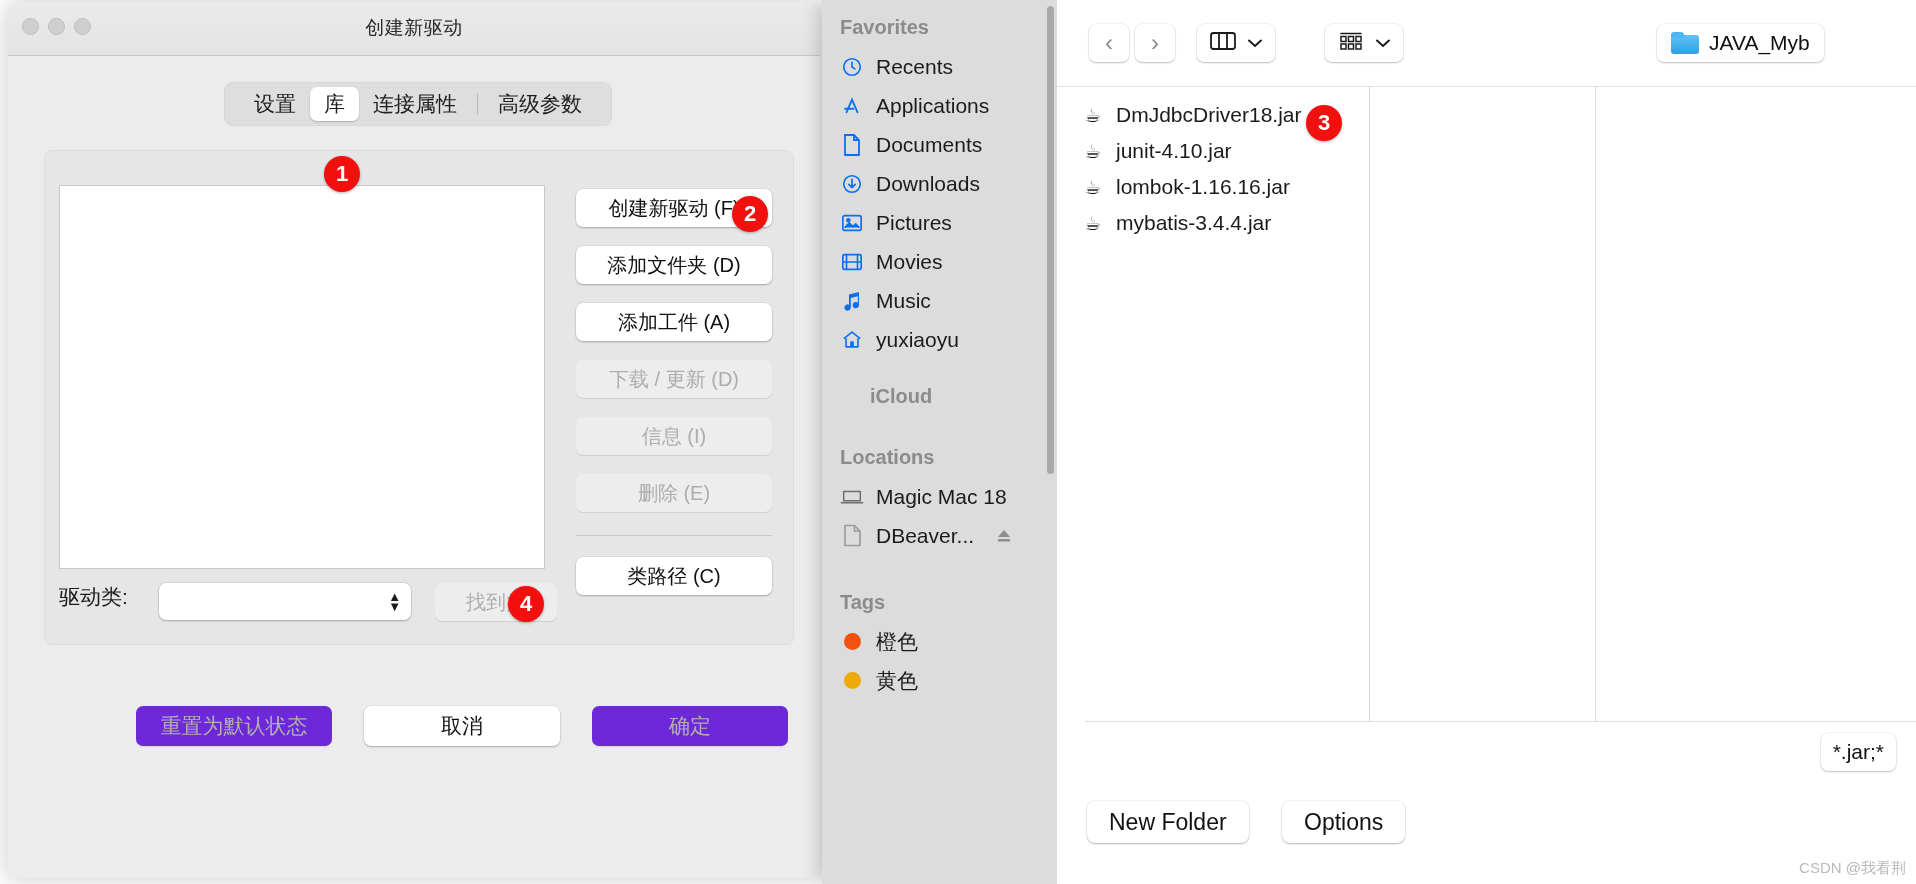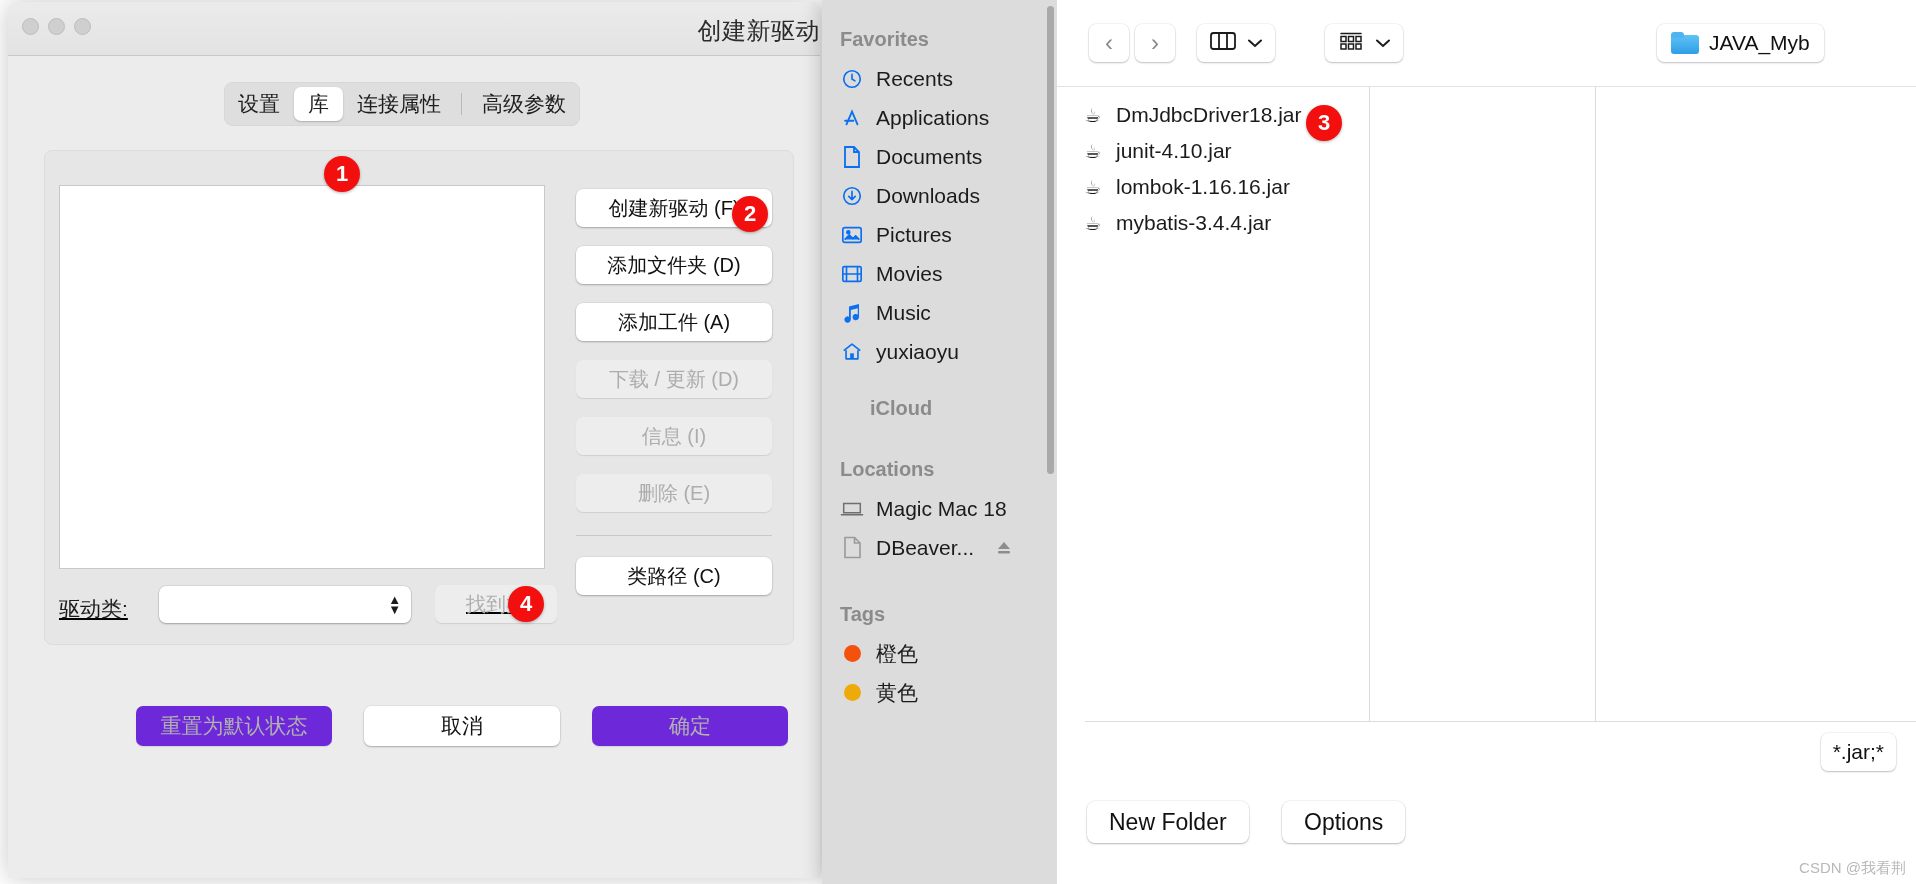--- a/index.html
+++ b/index.html
@@ -24,33 +24,33 @@
     position: relative;
     height: 54px;
     background: linear-gradient(#ebebeb,#e3e3e3);
     border-bottom: 1px solid #c9c9c9;
     border-radius: 10px 10px 0 0;
   }
   .traffic { position: absolute; left: 14px; top: 16px; display: flex; gap: 9px; }
   .traffic i { width: 17px; height: 17px; border-radius: 50%; background: #cfcfcf; border:1px solid #bdbdbd; display:block; }
   .dlg-title {
     position: absolute; left:0; right:0; top: 13px;
-    text-align: right;
-    font-size: 24px; color: #2b2b2b; font-weight: 400;
+    text-align: center;
+    font-size: 19px; color: #2b2b2b; font-weight: 400;
     letter-spacing: .5px;
   }
   .dlg-body { position: relative; height: 822px; background: #ececec; }
 
   
   .tabbar {
     position: absolute; left: 216px; top: 26px;
     display: flex; align-items: center;
     background: #dedede;
     border-radius: 9px;
-    padding: 4px 0;
+    padding: 4px 16px;
     height: 44px;
     box-shadow: inset 0 0 0 .5px #d0d0d0;
   }
   .tab {
     font-size: 21px; color: #1e1e1e;
     padding: 5px 14px; border-radius: 7px;
     white-space: nowrap; line-height: 24px;
   }
   .tab.active { background: #ffffff; box-shadow: 0 1px 2px rgba(0,0,0,.22); }
   .tab-sep { width:1px; height:22px; background:#b9b9b9; margin: 0 6px; }
@@ -83,21 +83,21 @@
     white-space: nowrap;
     user-select:none;
   }
   .btn.disabled { background: #ededed; color: #adadad; box-shadow: 0 1px 1px rgba(0,0,0,.10); }
   .btn-div { height: 1px; background: #c9c9c9; margin: 4px 0 2px 0; }
 
   
   .drvrow {
     position: absolute; left: 14px; top: 432px;
     width: 722px; height: 40px;
-    display: flex; align-items: flex-end; text-decoration: underline;
+    display: flex; align-items: flex-start;
   }
   .drvlabel { font-size: 21px; color: #1b1b1b; width: 96px; }
   .combo {
     position: relative;
     width: 252px; height: 37px;
     background: #fff; border-radius: 7px;
     box-shadow: 0 1px 2px rgba(0,0,0,.25), 0 0 0 .5px rgba(0,0,0,.12);
     margin-left: 4px;
   }
   .combo .chev {
@@ -293,21 +293,21 @@
         <div class="fbtn white">取消</div>
         <div class="fbtn grey">确定</div>
       </div>
 
     </div>
   </div>
 
   <div class="finder">
 
     <div class="f-sidebar">
-      <div class="f-group" style="margin-top:28px;">Favorites</div>
+      <div class="f-group" style="margin-top:16px;">Favorites</div>
 
       <div class="f-item" style="margin-top:8px;">
         <span class="f-ico">
           <svg width="22" height="22" viewBox="0 0 24 24" fill="none" stroke="#0a6ff0" stroke-width="1.8">
               <circle cx="12" cy="12" r="9"></circle>
               <path d="M12 7v5l3.2 2" stroke-linecap="round"></path>
             </svg>
         </span>
         <span>Recents</span>
       </div>

